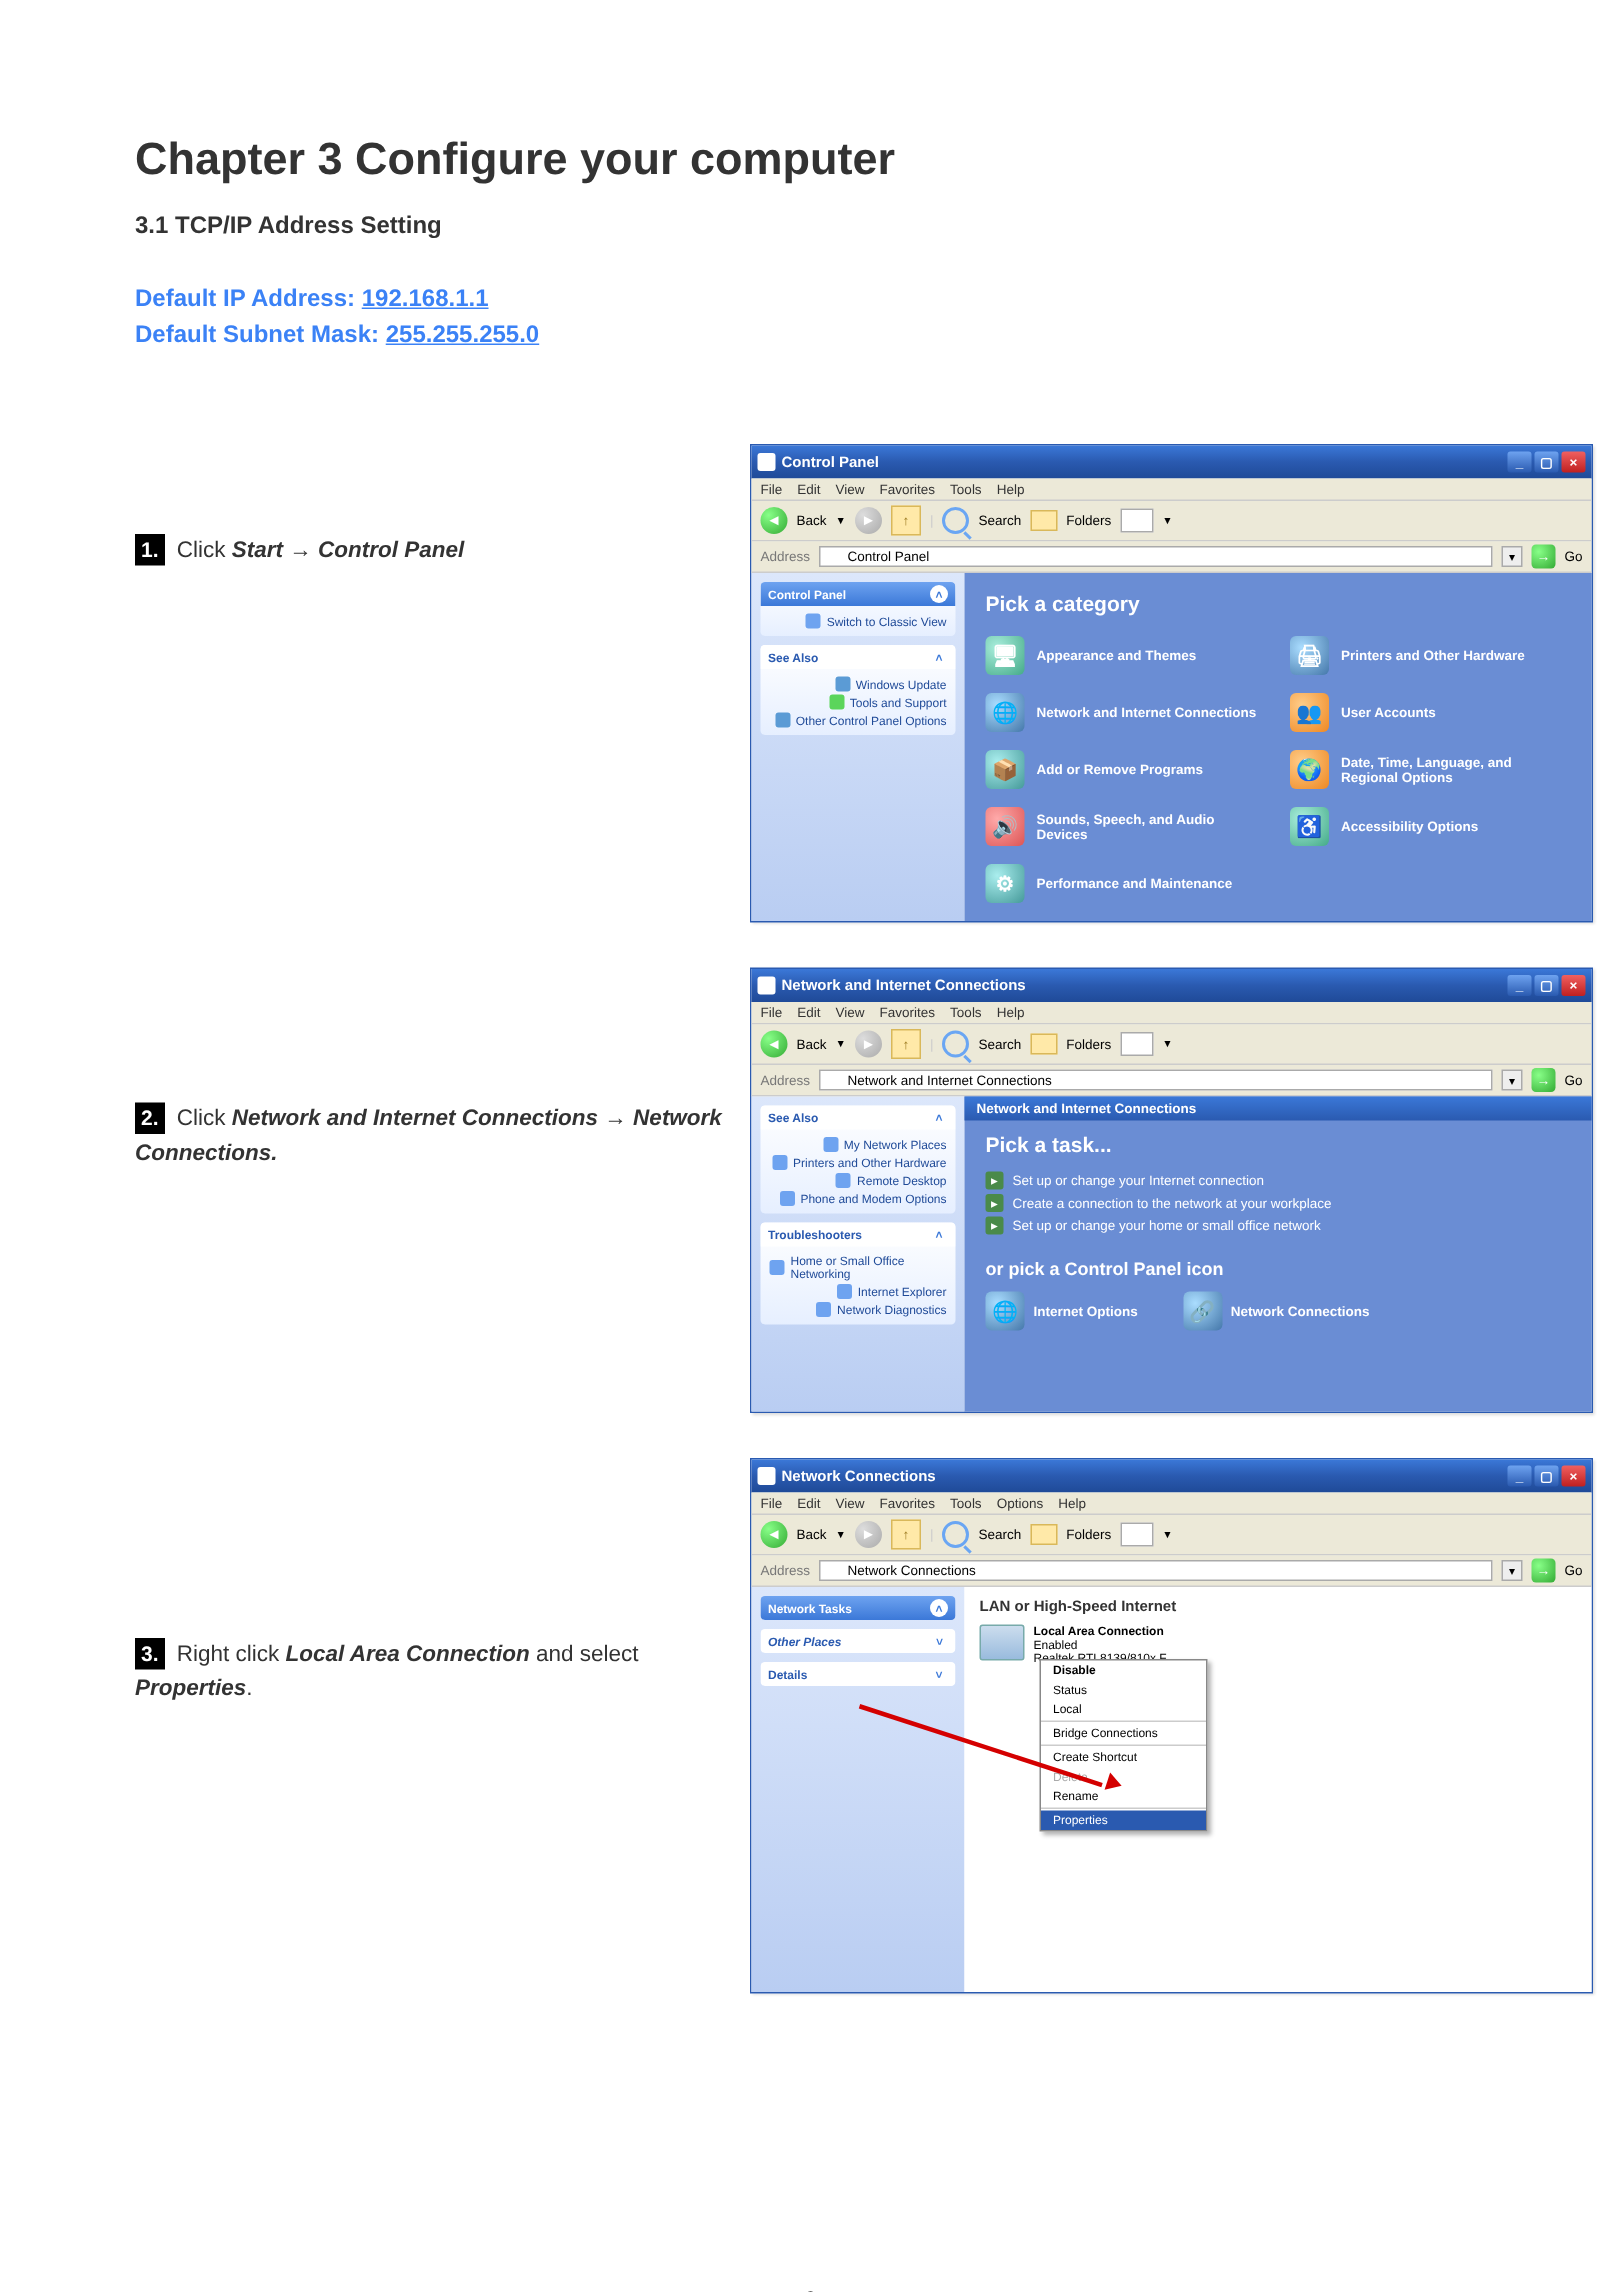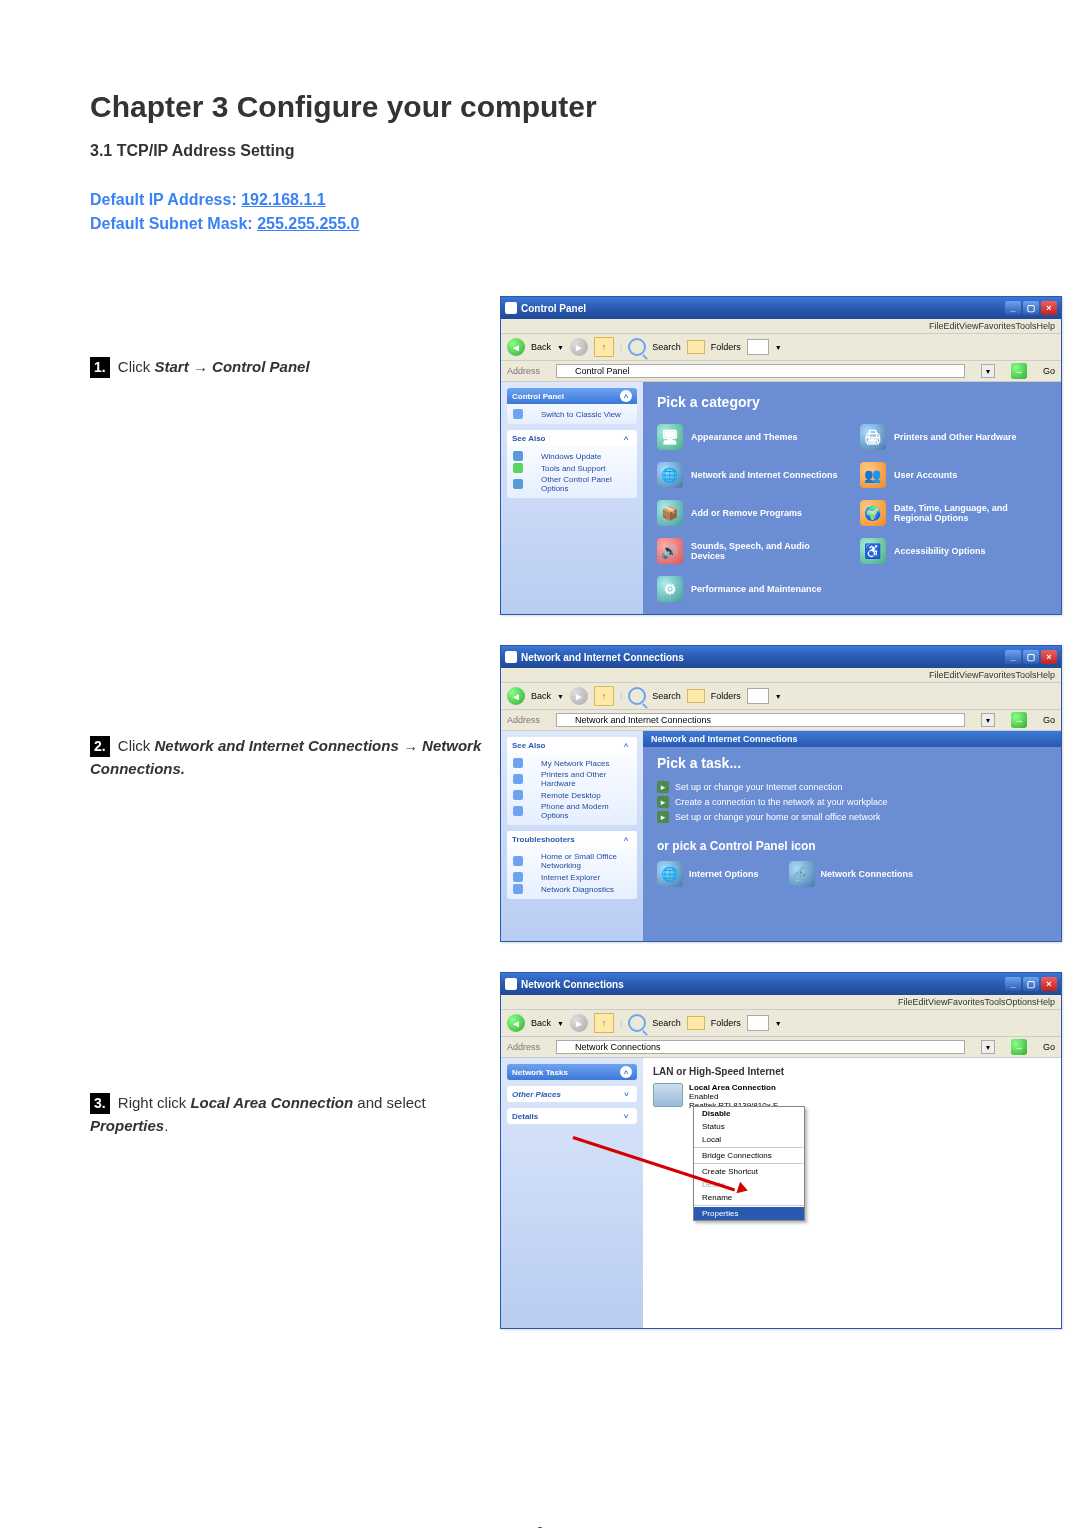--- a/index.html
+++ b/index.html
@@ -87,45 +87,45 @@
   .xp-titlebar .title { display:flex; align-items:center; gap:4px; font-weight:bold; font-size:10px;}
   .xp-titlebar .ticon { width:12px;height:12px;background:#fff;border-radius:2px;display:inline-block;}
   .xp-winbtns { display:flex; gap:2px; }
   .xp-winbtns span {
     width:16px;height:14px;border-radius:2px;display:flex;align-items:center;justify-content:center;
     font-size:9px;font-weight:bold;color:#fff;
   }
   .xp-min,.xp-max{background:linear-gradient(#6ea3f0,#2a5ab0);}
   .xp-close{background:linear-gradient(#f06060,#c02020);}
   .xp-menubar {
-    background:#ece9d8;display:flex;padding:2px 6px;font-size:9px;color:#333;border-bottom:1px solid #ccc;justify-content:flex-end;
+    background:#ece9d8;display:flex;gap:10px;padding:2px 6px;font-size:9px;color:#333;border-bottom:1px solid #ccc;
   }
   .xp-toolbar {
     background:#ece9d8;display:flex;align-items:center;gap:6px;padding:3px 6px;border-bottom:1px solid #ccc;font-size:9px;
   }
   .tb-back{width:18px;height:18px;border-radius:50%;background:radial-gradient(circle at 30% 30%,#8f8,#3a3);display:inline-flex;align-items:center;justify-content:center;color:#fff;font-size:10px;}
   .tb-fwd{width:18px;height:18px;border-radius:50%;background:radial-gradient(circle at 30% 30%,#ddd,#aaa);display:inline-flex;align-items:center;justify-content:center;color:#fff;font-size:10px;}
   .tb-up{width:18px;height:18px;background:#ffe9a8;border:1px solid #d9b85a;display:inline-flex;align-items:center;justify-content:center;color:#9b7a20;}
   .tb-search-ico{width:14px;height:14px;border:2px solid #6aa6f3;border-radius:50%;position:relative;display:inline-block;}
   .tb-search-ico:after{content:"";position:absolute;right:-4px;bottom:-4px;width:6px;height:2px;background:#6aa6f3;transform:rotate(45deg);}
   .tb-folders-ico{width:16px;height:12px;background:#ffe9a8;border:1px solid #d9b85a;}
   .tb-views-ico{width:20px;height:14px;background:#fff;border:1px solid #aaa;}
-  .xp-addrbar{background:#ece9d8;display:flex;align-items:center;gap:16px;padding:2px 6px;border-bottom:1px solid #ccc;font-size:9px;}
+  .xp-addrbar{background:#ece9d8;display:flex;align-items:center;gap:6px;padding:2px 6px;border-bottom:1px solid #ccc;font-size:9px;}
   .xp-addrbar .addrlbl{color:#777;}
   .xp-addrbar .addrfield{flex:1;background:#fff;border:1px solid #aaa;padding:1px 4px;display:flex;align-items:center;gap:4px;}
   .addr-drop{width:12px;height:12px;background:#eee;border:1px solid #aaa;display:flex;align-items:center;justify-content:center;font-size:8px;}
   .go-btn{width:16px;height:16px;background:radial-gradient(circle at 30% 30%,#8f8,#3a3);border-radius:3px;display:flex;align-items:center;justify-content:center;color:#fff;font-size:9px;}
   .xp-body{display:flex;min-height:210px;}
   .xp-body.tall{min-height:270px;}
   .xp-side{width:130px;background:linear-gradient(#dce7fb,#b9cdf2);padding:6px;font-size:8px;color:#1f4a98;}
   .side-box{background:linear-gradient(#fff,#e6efff);border-radius:3px;margin-bottom:6px;overflow:hidden;}
   .side-box-h{background:linear-gradient(#6ea3f0,#3b78d8);color:#fff;font-weight:bold;padding:2px 5px;display:flex;justify-content:space-between;align-items:center;}
   .side-box-h .chev{width:12px;height:12px;border-radius:50%;background:#fff;color:#3b78d8;display:flex;align-items:center;justify-content:center;font-size:8px;}
   .side-box-items{padding:4px 6px;}
-  .side-item{display:flex;align-items:center;gap:18px;padding:1px 0;}
+  .side-item{display:flex;align-items:center;gap:4px;padding:1px 0;justify-content:flex-end;}
   .side-item .dot{width:10px;height:10px;background:#6ea3f0;border-radius:2px;flex-shrink:0;}
   .xp-main{flex:1;background:#6a8dd4;padding:12px 14px;color:#fff;}
   .xp-main-white{flex:1;background:#fff;padding:8px 10px;}
   .cat-title{font-size:14px;font-weight:bold;color:#fff;margin-bottom:14px;}
   .cat-grid{display:grid;grid-template-columns:1fr 1fr;gap:12px 16px;}
   .cat-item{display:flex;align-items:center;gap:8px;font-size:9px;font-weight:bold;color:#fff;}
   .cat-icon{width:26px;height:26px;border-radius:4px;display:flex;align-items:center;justify-content:center;font-size:14px;flex-shrink:0;}
   .ci-green{background:radial-gradient(circle at 30% 30%,#aed,#4a8);} 
   .ci-blue{background:radial-gradient(circle at 30% 30%,#adf,#47a);} 
   .ci-orange{background:radial-gradient(circle at 30% 30%,#fc8,#e82);} 

